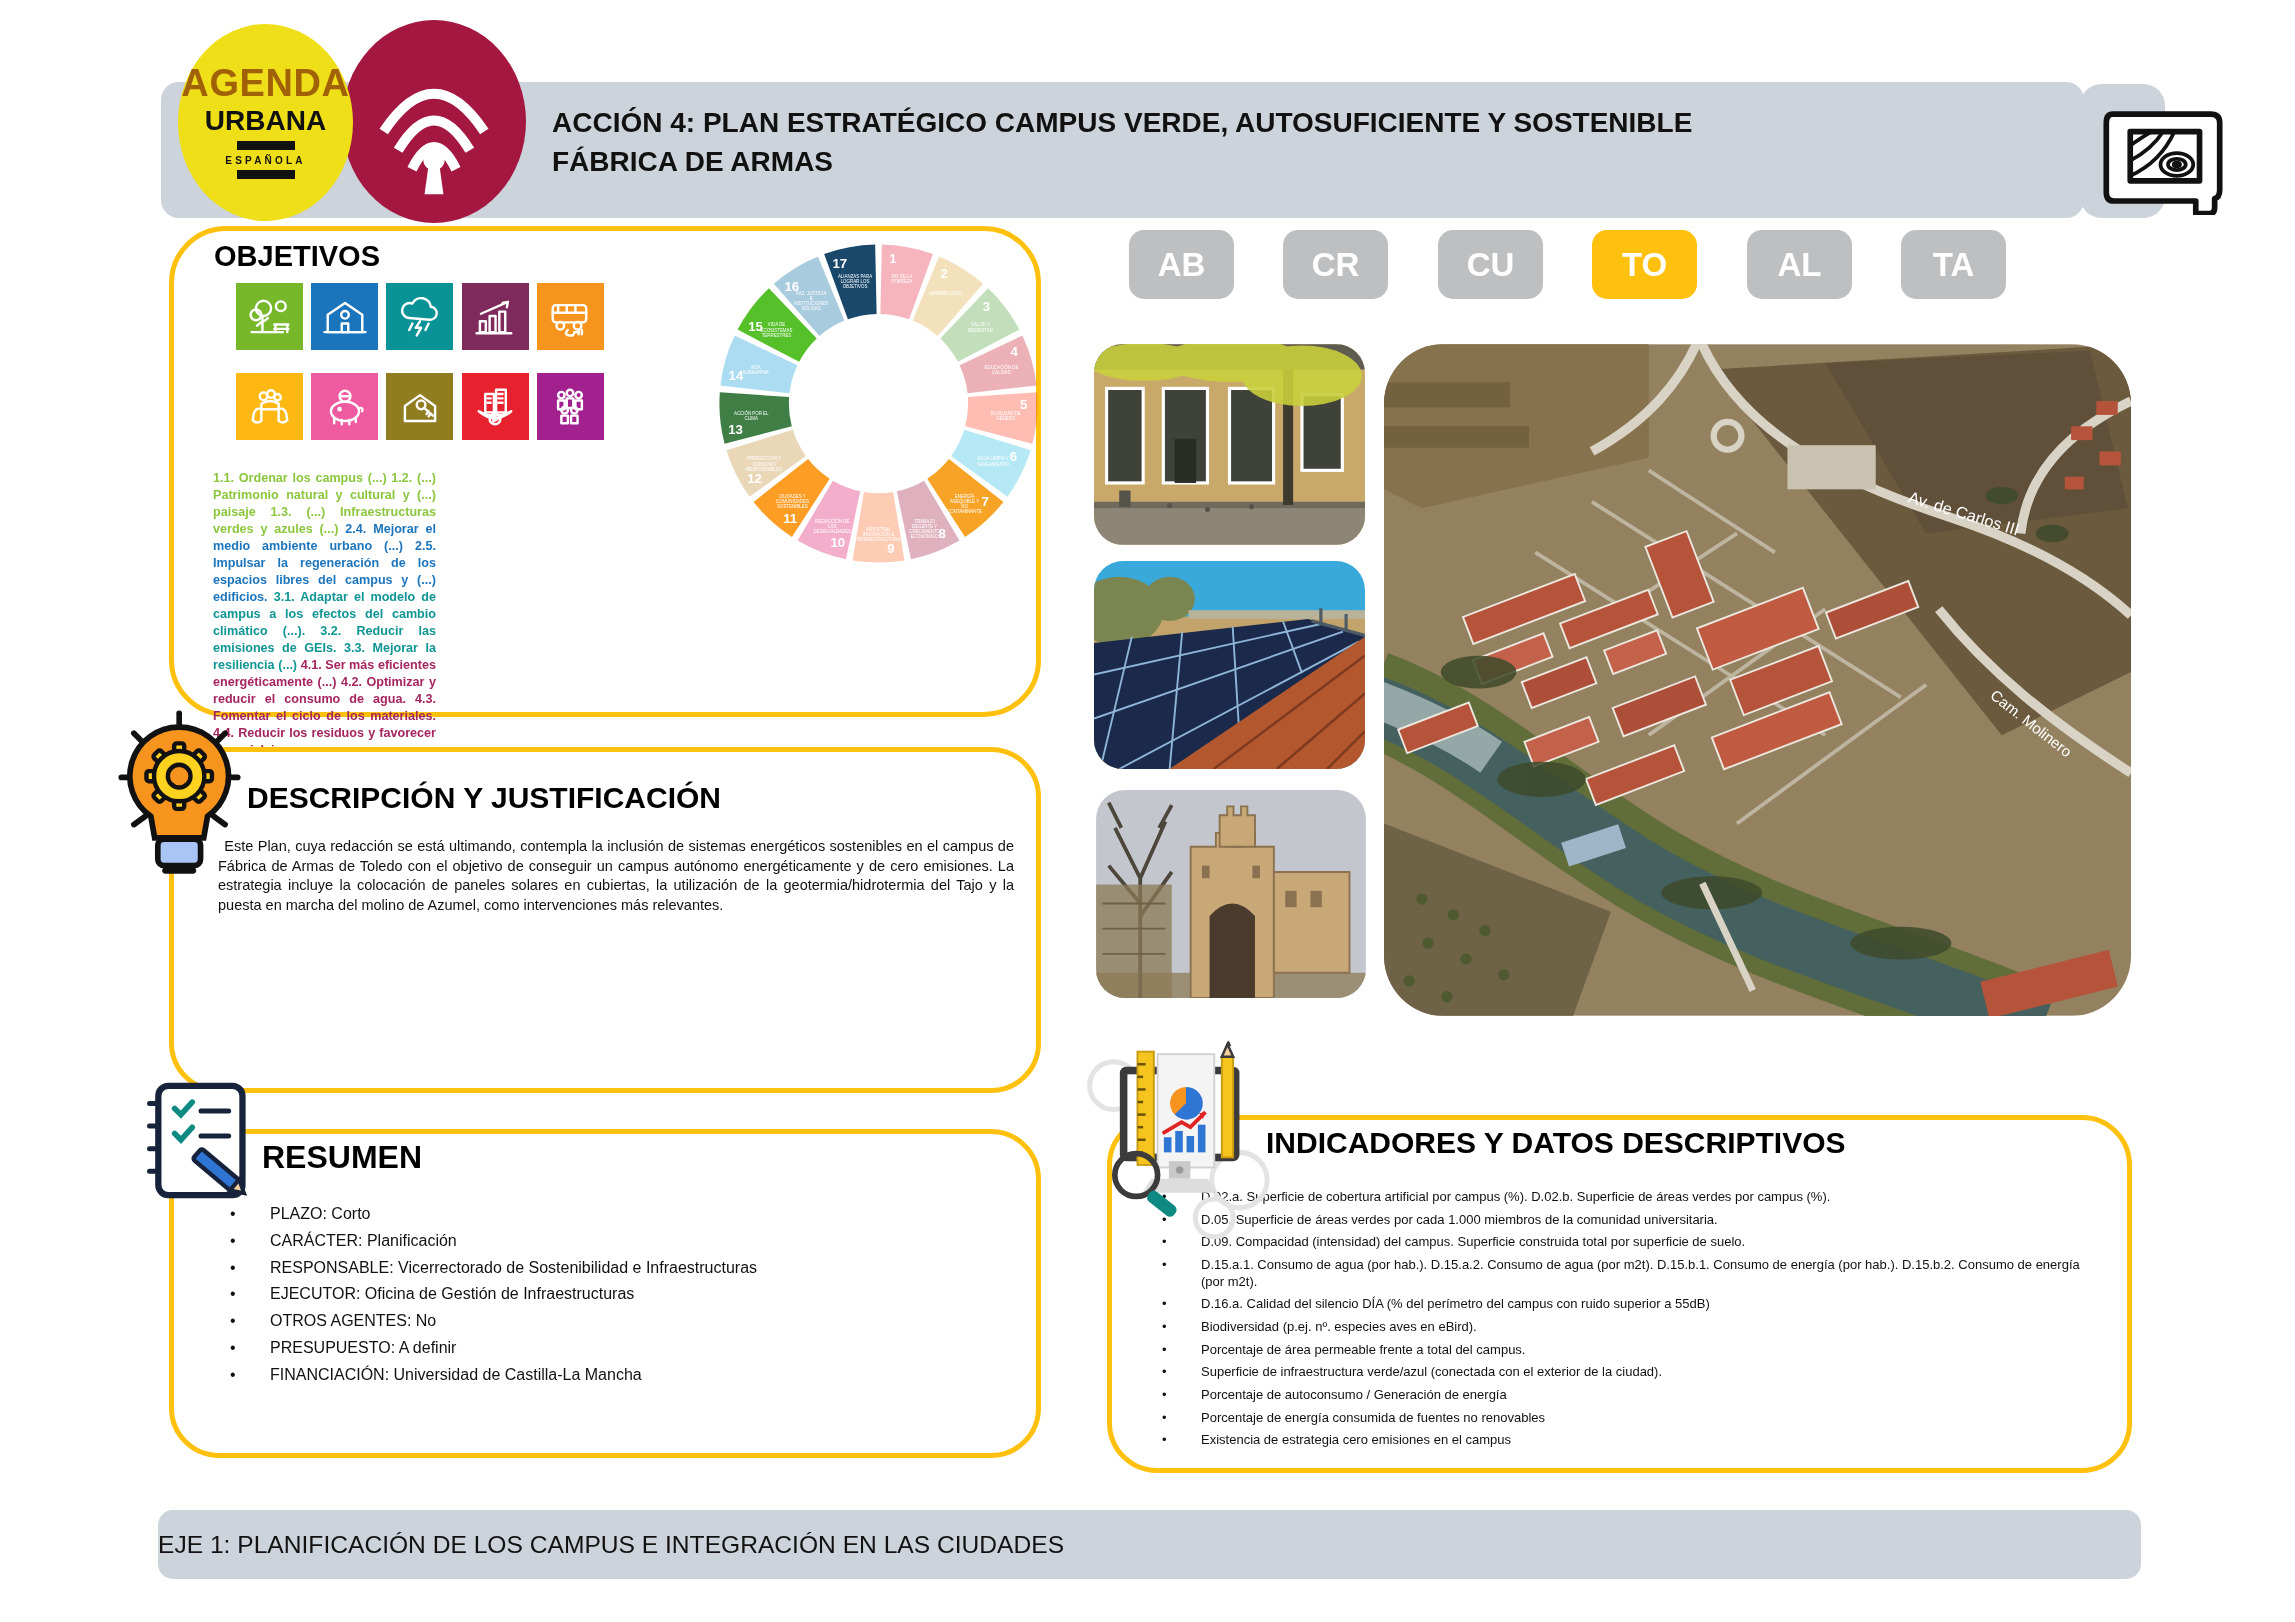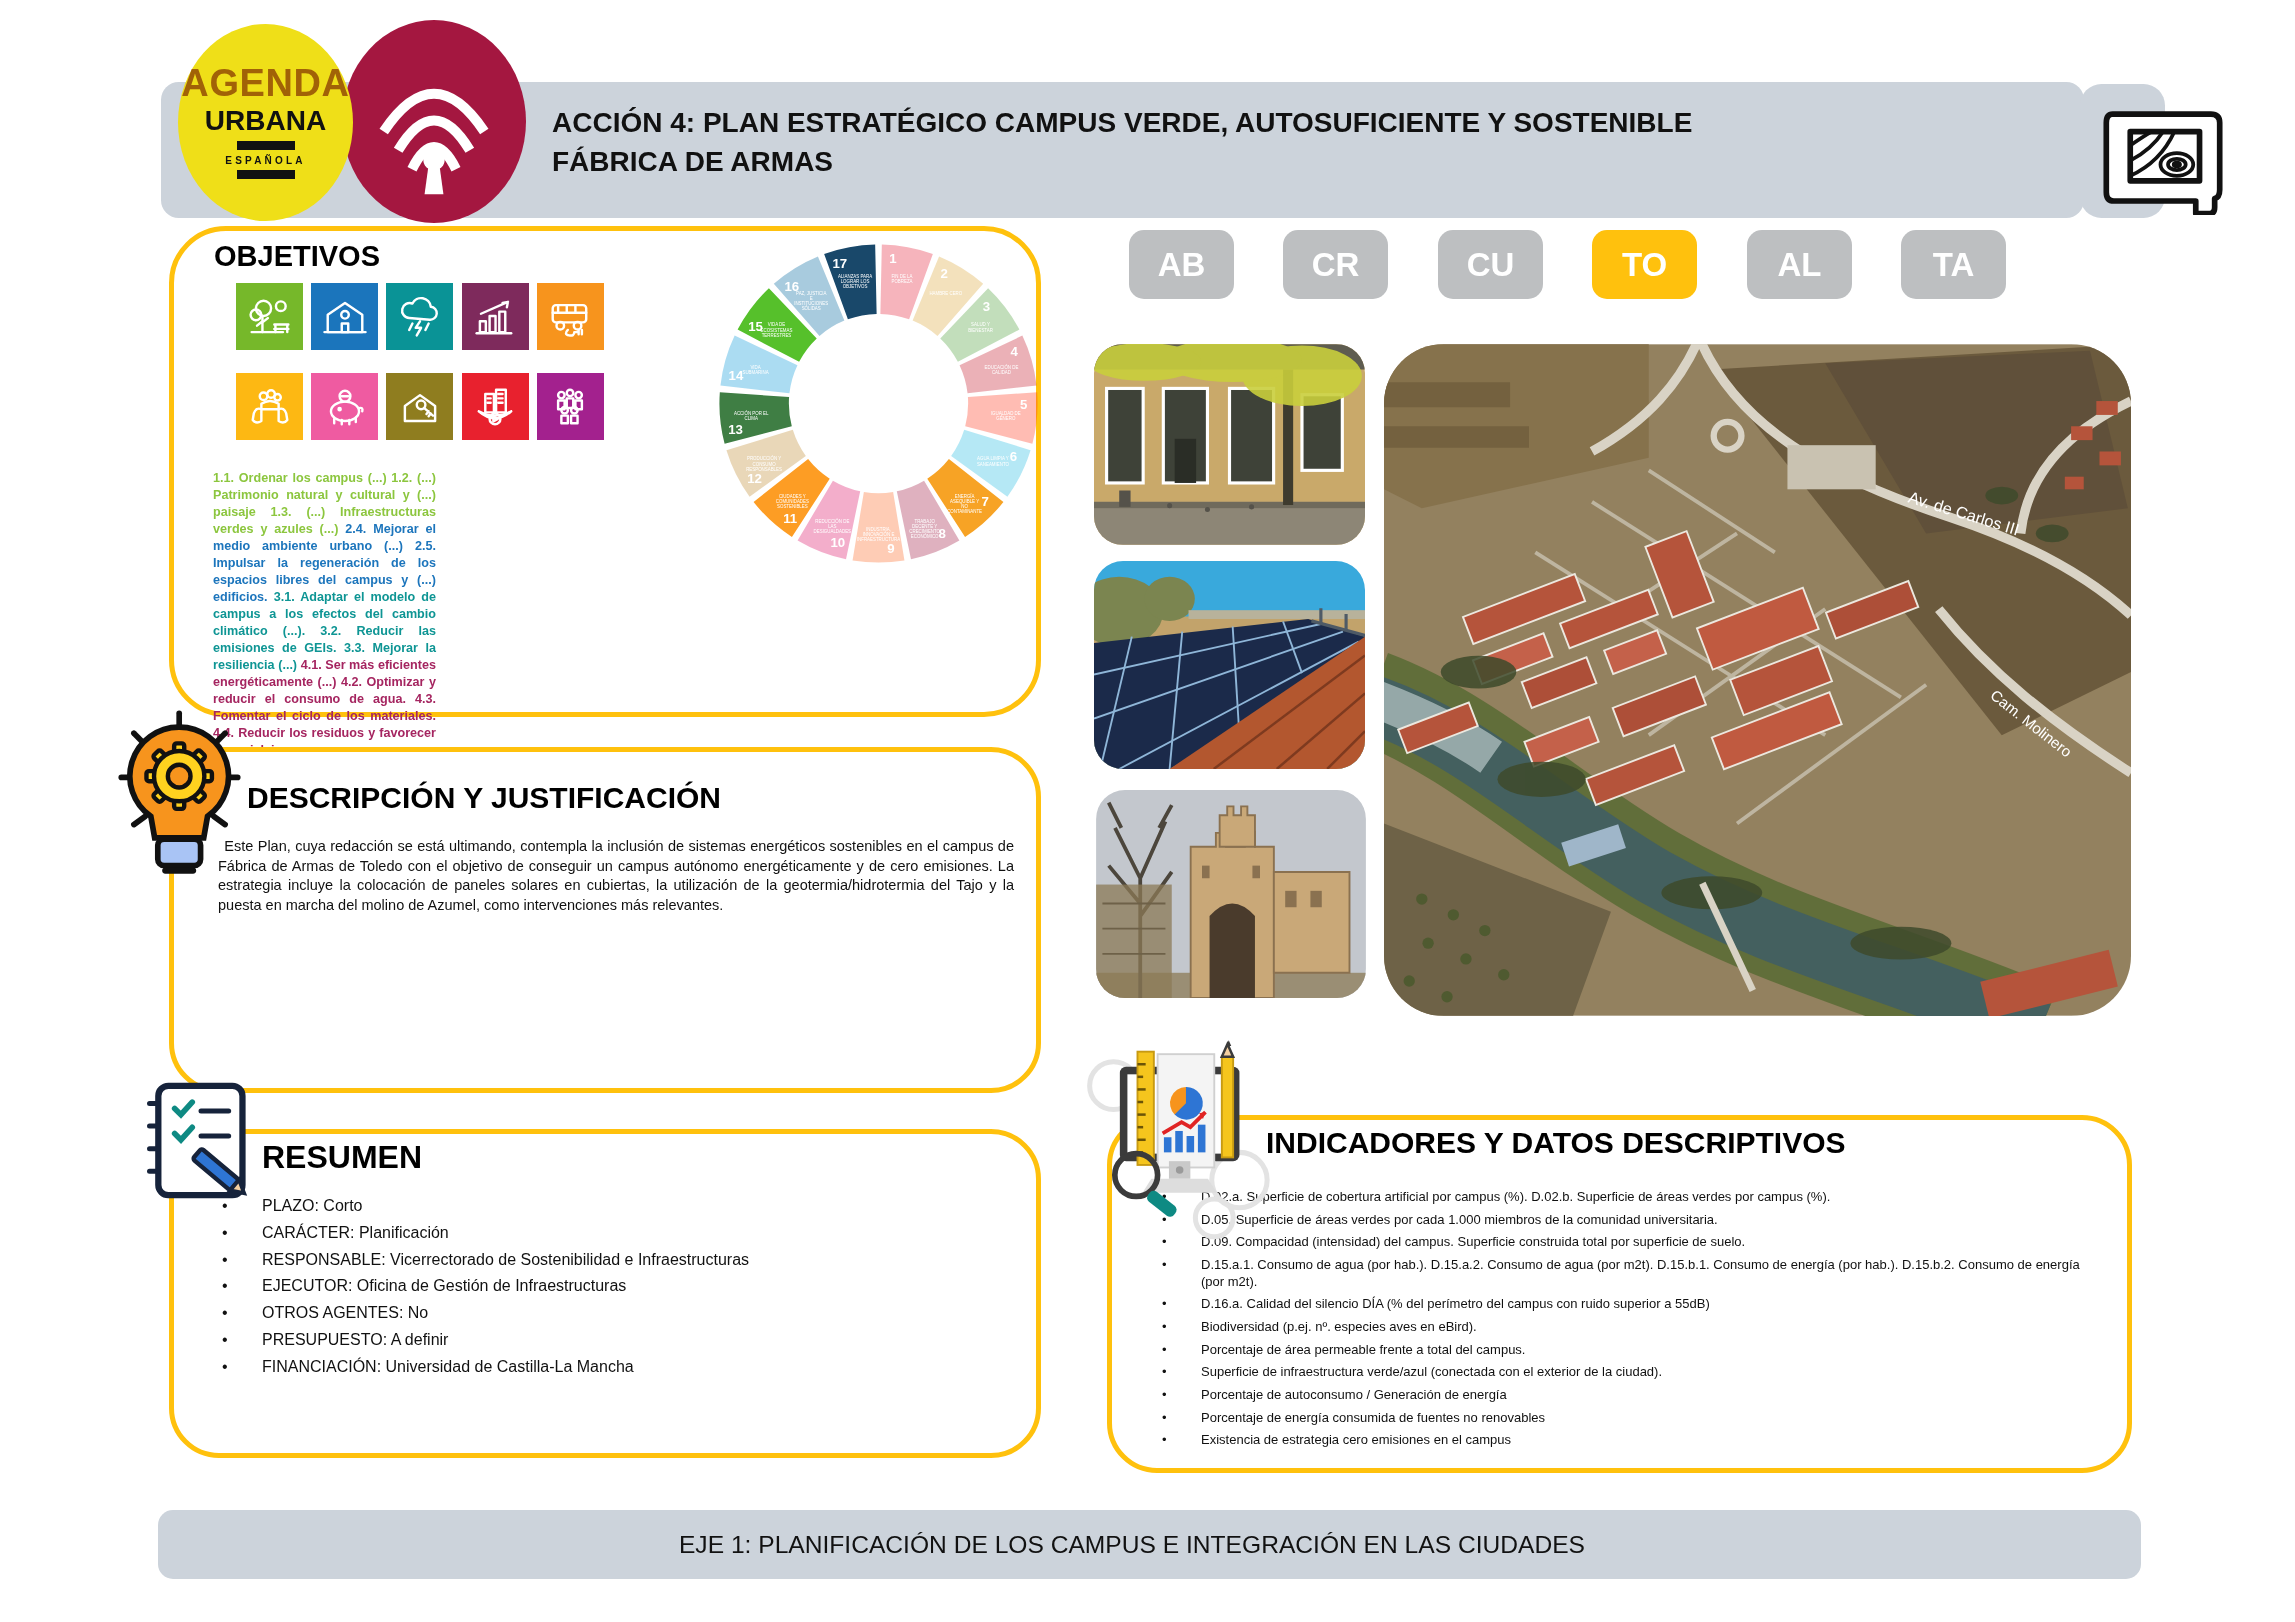--- a/index.html
+++ b/index.html
@@ -52,34 +52,34 @@
 
   
   .desc-title{left:247px;top:781px;font-size:30px;}
   .desc-body{position:absolute;left:218px;top:837px;width:796px;font-size:14.5px;line-height:19.5px;
              text-align:justify;color:#111;text-indent:6.3px;}
   .bulb-icon{position:absolute;left:115px;top:708px;z-index:2;}
 
   
   .res-title{left:262px;top:1139px;font-size:32px;}
   .notebook-icon{position:absolute;left:142px;top:1078px;z-index:2;}
-  .res-list{position:absolute;left:222px;top:1197px;width:769px;margin:0;padding:0;list-style:none;}
+  .res-list{position:absolute;left:222px;top:1197px;width:769px;margin:8px;padding:0;list-style:none;}
   .res-list li{position:relative;padding-left:40px;font-size:16px;color:#111;margin-bottom:8.8px;}
   .res-list li::before{content:"•";position:absolute;left:0;top:0;font-size:16px;}
 
   
   .ind-title{left:1266px;top:1126px;font-size:30px;}
   .indicators-icon{position:absolute;left:1082px;top:1029px;z-index:2;}
   .ind-list{position:absolute;left:1162px;top:1189px;width:940px;margin:0;padding:0;list-style:none;}
   .ind-list li{position:relative;padding-left:39px;font-size:13px;line-height:16.4px;color:#111;margin-bottom:6.3px;}
   .ind-list li::before{content:"•";position:absolute;left:0;top:0;}
 
   
   .footer-bar{position:absolute;left:158px;top:1510px;width:1983px;height:69px;background:#ccd3db;
-              border-radius:15px;display:flex;align-items:center;justify-content:center;padding-right:35px;
+              border-radius:15px;display:flex;align-items:center;justify-content:flex-start;padding-right:35px;
               box-sizing:border-box;font-size:24.6px;color:#111;}
 </style>
 </head>
 <body>
 
 <div class="page">
 
   <div class="header-bar"></div>
   <div class="header-title">
     <div>ACCIÓN 4: PLAN ESTRATÉGICO CAMPUS VERDE, AUTOSUFICIENTE Y SOSTENIBLE</div>

